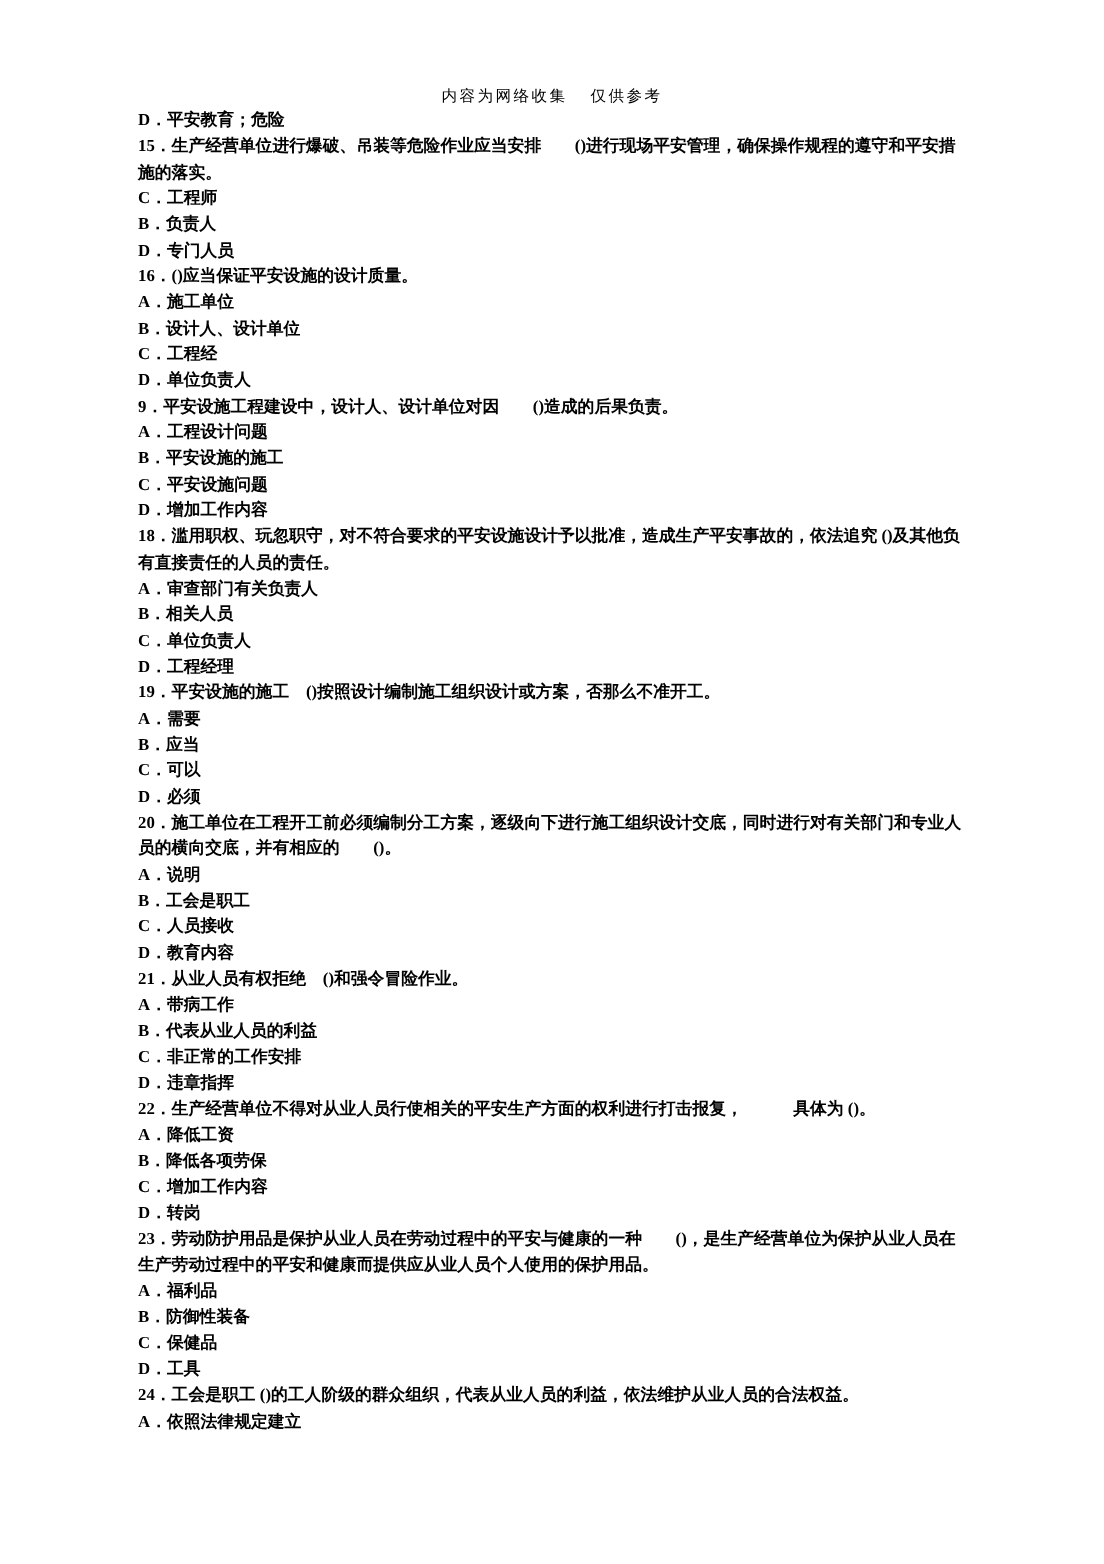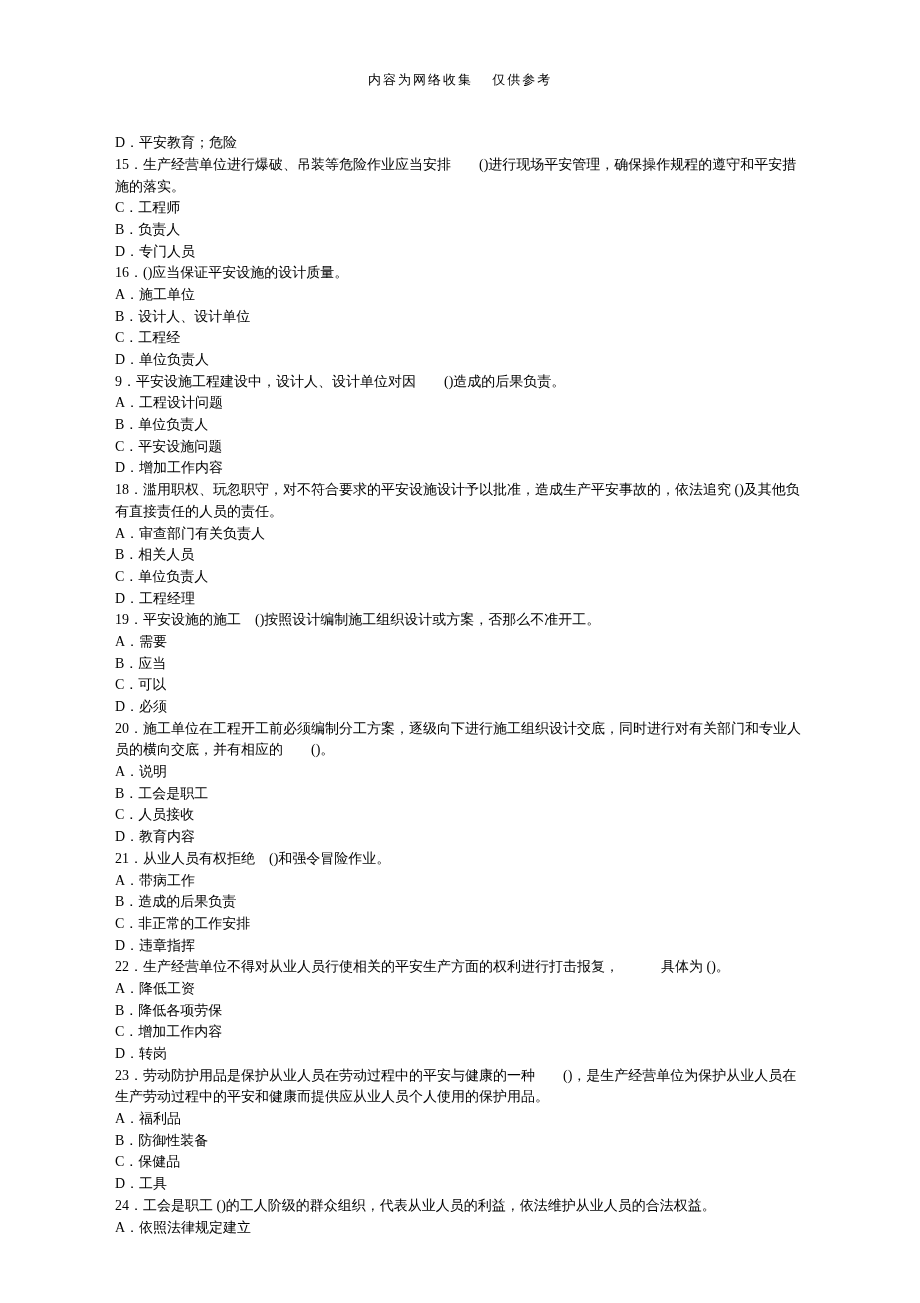--- a/index.html
+++ b/index.html
@@ -12,66 +12,66 @@
   .page {
     padding: 70px 115px 60px 115px;
     font-size: 14px;
     color: #000000;
     line-height: 1.55;
   }
   .header {
     text-align: center;
     font-size: 13px;
     letter-spacing: 2px;
-    margin-bottom: 42px;
     word-spacing: 14px;
   }
   .line {
     display: block;
+    font-weight: bold;
   }
 </style>
 </head>
 <body>
 
 <div class="page">
   <div class="header">内容为网络收集 仅供参考</div>
   <div class="content" id="content">
       <span class="line">D．平安教育；危险</span>
       <span class="line">15．生产经营单位进行爆破、吊装等危险作业应当安排　　()进行现场平安管理，确保操作规程的遵守和平安措施的落实。</span>
       <span class="line">C．工程师</span>
       <span class="line">B．负责人</span>
       <span class="line">D．专门人员</span>
       <span class="line">16．()应当保证平安设施的设计质量。</span>
       <span class="line">A．施工单位</span>
       <span class="line">B．设计人、设计单位</span>
       <span class="line">C．工程经</span>
       <span class="line">D．单位负责人</span>
       <span class="line">9．平安设施工程建设中，设计人、设计单位对因　　()造成的后果负责。</span>
       <span class="line">A．工程设计问题</span>
-      <span class="line">B．单位负责人</span>
+      <span class="line">B．平安设施的施工</span>
       <span class="line">C．平安设施问题</span>
       <span class="line">D．增加工作内容</span>
       <span class="line">18．滥用职权、玩忽职守，对不符合要求的平安设施设计予以批准，造成生产平安事故的，依法追究 ()及其他负有直接责任的人员的责任。</span>
       <span class="line">A．审查部门有关负责人</span>
       <span class="line">B．相关人员</span>
       <span class="line">C．单位负责人</span>
       <span class="line">D．工程经理</span>
       <span class="line">19．平安设施的施工 ()按照设计编制施工组织设计或方案，否那么不准开工。</span>
       <span class="line">A．需要</span>
       <span class="line">B．应当</span>
       <span class="line">C．可以</span>
       <span class="line">D．必须</span>
       <span class="line">20．施工单位在工程开工前必须编制分工方案，逐级向下进行施工组织设计交底，同时进行对有关部门和专业人员的横向交底，并有相应的　　()。</span>
       <span class="line">A．说明</span>
       <span class="line">B．工会是职工</span>
       <span class="line">C．人员接收</span>
       <span class="line">D．教育内容</span>
       <span class="line">21．从业人员有权拒绝 ()和强令冒险作业。</span>
       <span class="line">A．带病工作</span>
-      <span class="line">B．造成的后果负责</span>
+      <span class="line">B．代表从业人员的利益</span>
       <span class="line">C．非正常的工作安排</span>
       <span class="line">D．违章指挥</span>
       <span class="line">22．生产经营单位不得对从业人员行使相关的平安生产方面的权利进行打击报复，　　　具体为 ()。</span>
       <span class="line">A．降低工资</span>
       <span class="line">B．降低各项劳保</span>
       <span class="line">C．增加工作内容</span>
       <span class="line">D．转岗</span>
       <span class="line">23．劳动防护用品是保护从业人员在劳动过程中的平安与健康的一种　　()，是生产经营单位为保护从业人员在生产劳动过程中的平安和健康而提供应从业人员个人使用的保护用品。</span>
       <span class="line">A．福利品</span>
       <span class="line">B．防御性装备</span>

